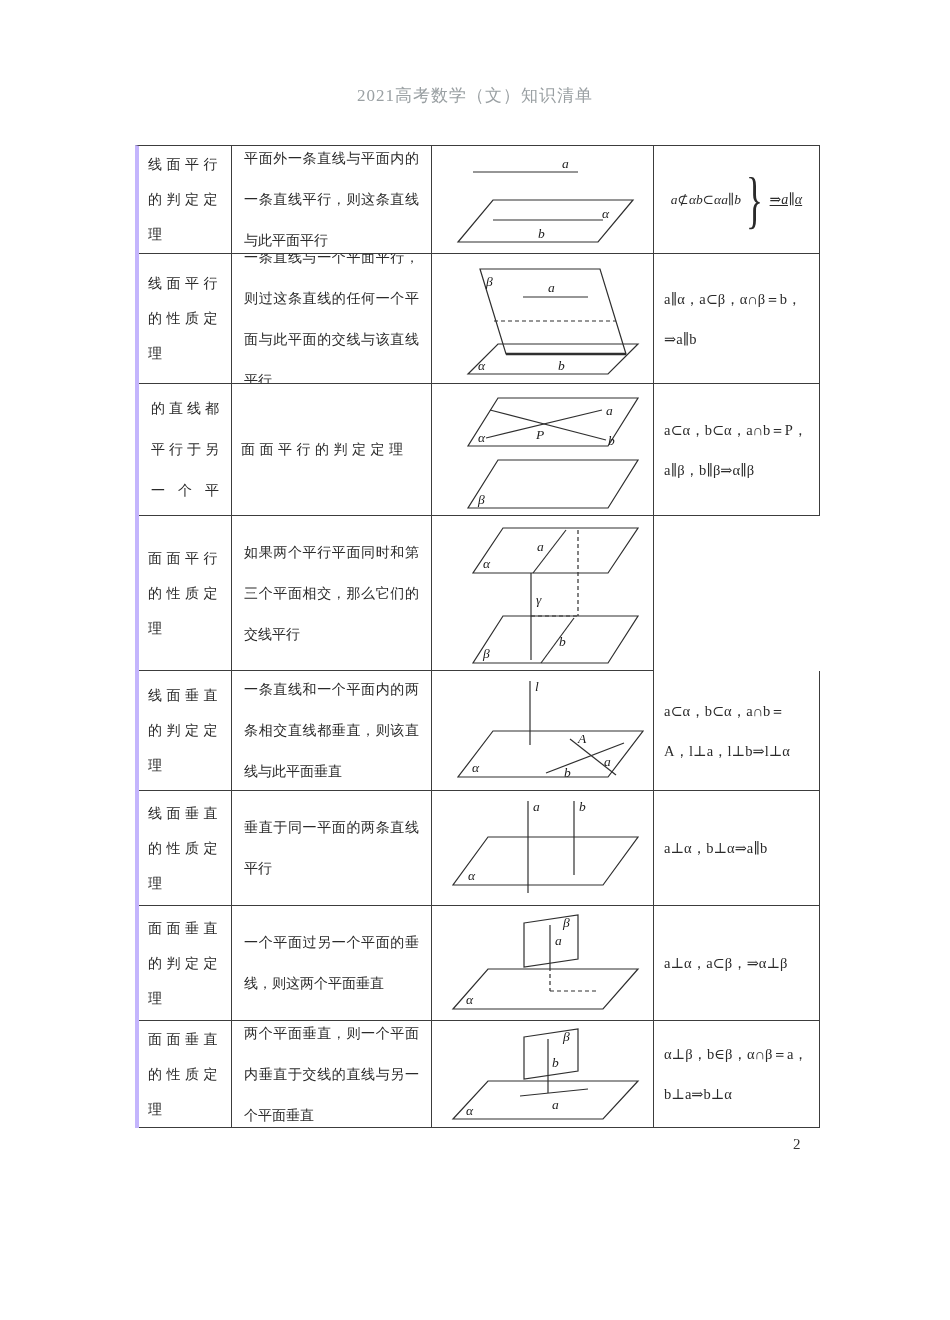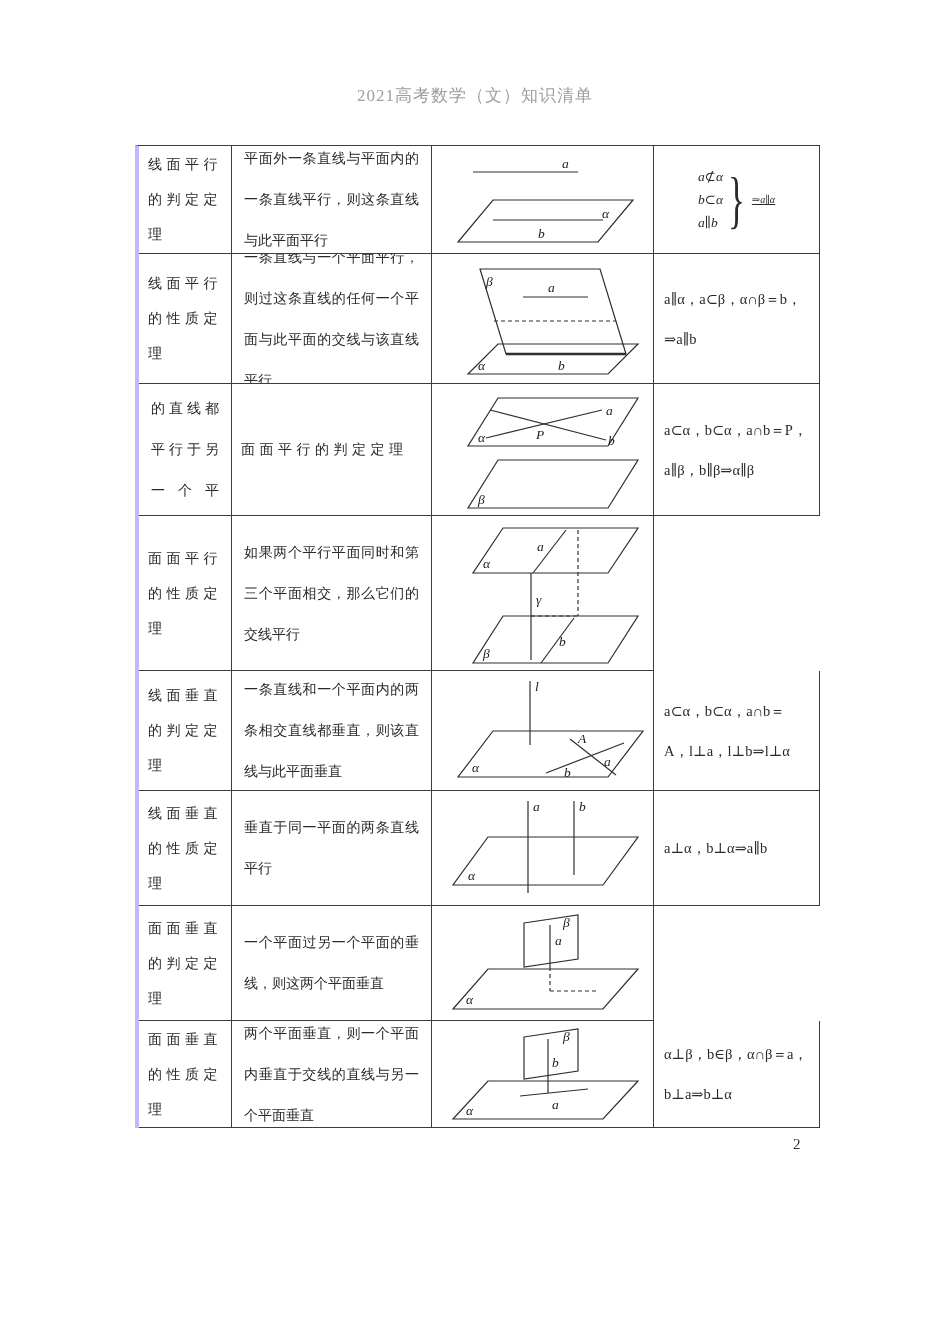--- a/index.html
+++ b/index.html
@@ -14,24 +14,24 @@
       box-sizing:border-box;overflow:hidden;}
   .r1{height:108px}.r2{height:130px}.r3{height:132px}.r4{height:155px}
   .r5{height:120px}.r6{height:115px}.r7{height:115px}.r8{height:107px}
   .name{display:flex;align-items:center;padding:0 9px;font-size:14px;line-height:35px;}
   .name>span{width:100%;text-align:justify;letter-spacing:4.5px;}
   .desc{display:flex;align-items:center;padding:0 12px;font-size:14px;line-height:41px;}
   .desc>span{width:100%;text-align:justify;}
   .fig{display:flex;align-items:center;justify-content:center;}
   .formula{display:flex;align-items:center;padding:0 10px;font-size:14.5px;line-height:40px;}
   .brace-group{display:flex;align-items:center;margin:0 auto;}
-  .premises{display:flex;flex-direction:column;font-size:13.5px;line-height:23px;
-            font-style:italic;text-align:left;}
+  .premises{display:flex;flex-direction:row;font-size:13.5px;line-height:23px;
+            font-style:italic;text-align:left;align-items:flex-end;}
   .brace{font-size:64px;font-weight:400;transform:scaleX(.55);margin-left:-2px;}
-  .conclusion{font-size:10px;font-style:italic;text-decoration:underline;}
+  .conclusion{font-size:14px;font-style:italic;text-decoration:underline;}
   svg{display:block;}
   svg line,svg polygon,svg polyline{stroke:#2f2f2f;stroke-width:1.2;fill:none;}
   svg .bold{stroke-width:2.3;}
   svg .dash{stroke-dasharray:4 3;}
   svg text{font-family:"Liberation Serif","DejaVu Serif",serif;font-size:13.5px;
            font-style:italic;fill:#1b1b1b;stroke:none;}
   .pagenum{position:absolute;top:1136px;left:793px;font-size:15px;color:#333;}
 </style>
 </head>
 <body>
@@ -206,20 +206,23 @@
           <polygon points="50,60 200,60 165,100 15,100"></polygon>
           <polygon points="86,14 140,6 140,50 86,58"></polygon>
           <line x1="112" y1="16" x2="112" y2="58"></line>
           <line class="dash" x1="112" y1="58" x2="112" y2="82"></line>
           <line class="dash" x1="112" y1="82" x2="158" y2="82"></line>
           <text x="125" y="18">β</text>
           <text x="117" y="36">a</text>
           <text x="28" y="95">α</text>
         </svg>
       </div>
+      <div class="td formula r7">
+          <span>a⊥α，a⊂β，⇒α⊥β</span>
+        </div>
     </div>
 
     <div class="tr">
       <div class="td name r8">
           <span>面面垂直的性质定理</span>
         </div>
       <div class="td desc r8">
           <span>两个平面垂直，则一个平面内垂直于交线的直线与另一个平面垂直</span>
         </div>
       <div class="td fig r8">

